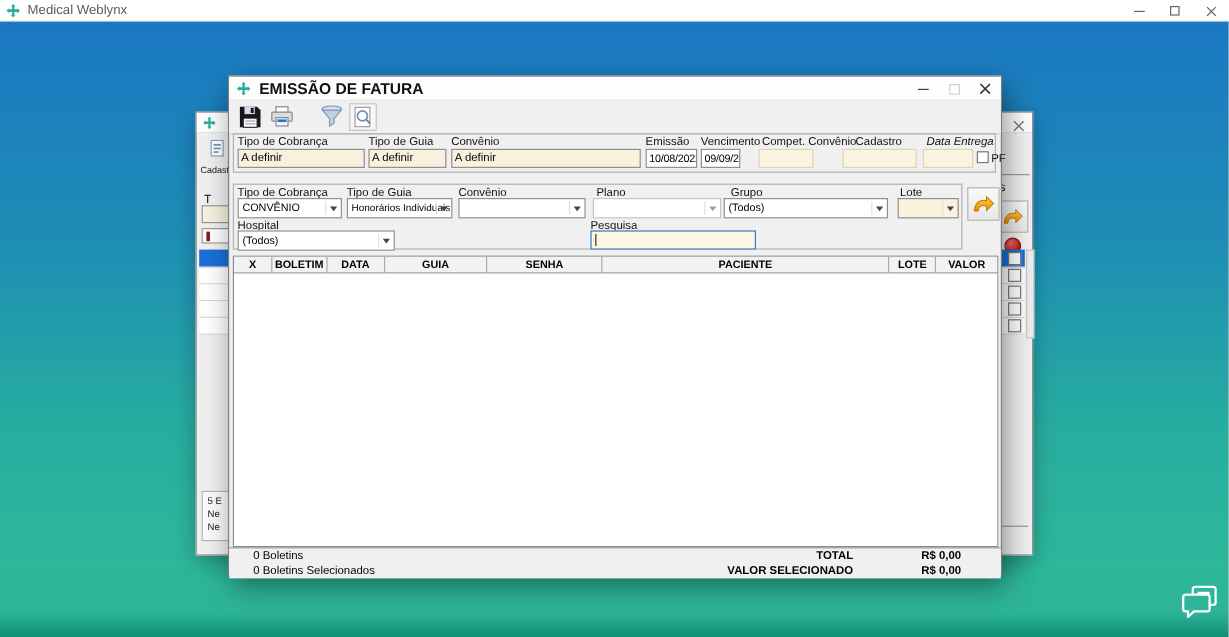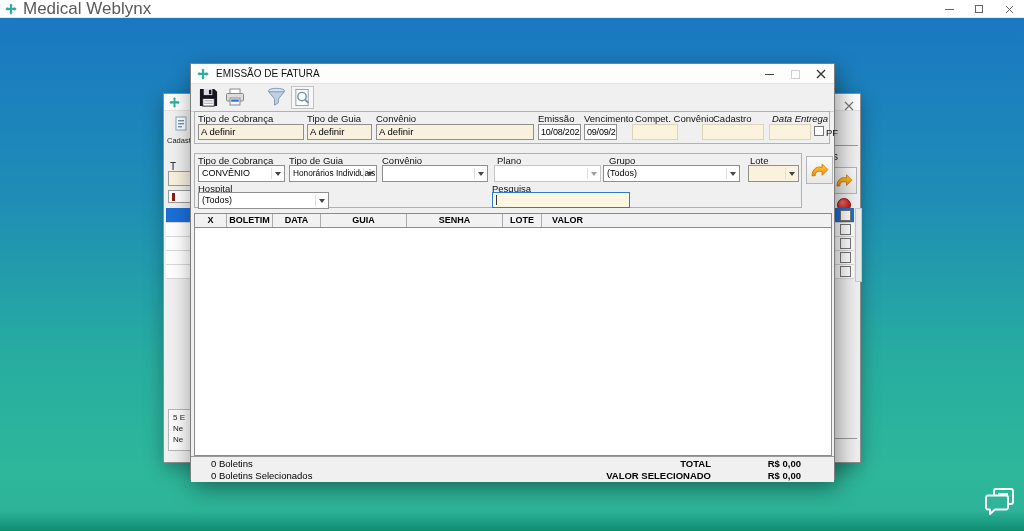--- a/index.html
+++ b/index.html
@@ -1,34 +1,34 @@
 <!DOCTYPE html>
 <html><head>
 <meta charset="utf-8">
 <style>
   html,body{margin:0;padding:0;}
   body{width:1024px;height:531px;overflow:hidden;font-family:"Liberation Sans",sans-serif;-webkit-font-smoothing:antialiased;}
   .stage{position:relative;width:1024px;height:531px;background:#fff;}
 
   
   .os-titlebar{position:absolute;left:0;top:0;width:1024px;height:18px;background:#ffffff;display:flex;align-items:center;border-bottom:1px solid #e6e6e6;box-sizing:border-box;}
-  .os-title{font-size:17px;color:#5a5a5a;margin-left:6px;}
+  .os-title{font-size:11px;color:#5a5a5a;margin-left:6px;}
   .os-controls{position:absolute;right:0;top:0;height:18px;display:flex;align-items:center;}
   .os-btn{width:30px;height:18px;display:flex;align-items:center;justify-content:center;}
   .min-glyph{width:9px;height:1px;background:#666;display:block;}
   .restore-glyph{width:8px;height:8px;border:1px solid #666;display:block;box-sizing:border-box;}
 
   
   .desktop{position:absolute;left:0;top:18px;width:1024px;height:513px;
     background:linear-gradient(180deg,#1A78C2 0%,#1E8DB6 35%,#27ACA0 65%,#2EB79B 88%,#2DB498 96%,#0F8D74 100%);}
 
   
   .win{position:absolute;background:#F0F0F0;border:1px solid #8f8f8f;box-sizing:border-box;}
   .win-titlebar{position:absolute;left:0;top:0;right:0;height:20px;background:#fdfdfd;border-bottom:1px solid #e3e3e3;display:flex;align-items:center;box-sizing:border-box;}
-  .win-title{font-size:10px;color:#111;margin-left:7px;}
+  .win-title{font-size:13px;color:#111;margin-left:7px;font-weight:bold;}
   .x-glyph{display:block;}
 
   
   .bg-window{left:163px;top:93px;width:698px;height:370px;box-shadow:0 6px 18px rgba(0,0,0,.30);}
   .bg-titlebar{height:17px;}
   .bg-tool{position:absolute;left:3px;top:22px;width:27px;height:32px;overflow:hidden;text-align:center;}
   .bg-tool-label{font-size:7.5px;color:#222;white-space:nowrap;display:block;}
   .bg-label{position:absolute;font-size:10px;color:#111;}
   .bg-field{position:absolute;background:#F7F1DE;border:1px solid #9a9a9a;box-sizing:border-box;}
   .bg-field.white{background:#fff;}
@@ -304,20 +304,21 @@
       </svg>
     </div>
 
     <div class="table">
       <div class="thead">
         <span class="th" style="width:32px;">X</span>
         <span class="th" style="width:46px;">BOLETIM</span>
         <span class="th" style="width:48px;">DATA</span>
         <span class="th" style="width:86px;">GUIA</span>
         <span class="th" style="width:96px;">SENHA</span>
+        <span class="th" style="width:240px;">PACIENTE</span>
         <span class="th" style="width:39px;">LOTE</span>
         <span class="th" style="width:51px;">VALOR</span>
       </div>
       <div class="tbody"></div>
     </div>
 
     <div class="status-row" style="top:392px;border-top:1px solid #9a9a9a;box-sizing:border-box;">
       <span class="st-left">0 Boletins</span>
       <span class="st-mid">TOTAL</span>
       <span class="st-val">R$  0,00</span>

